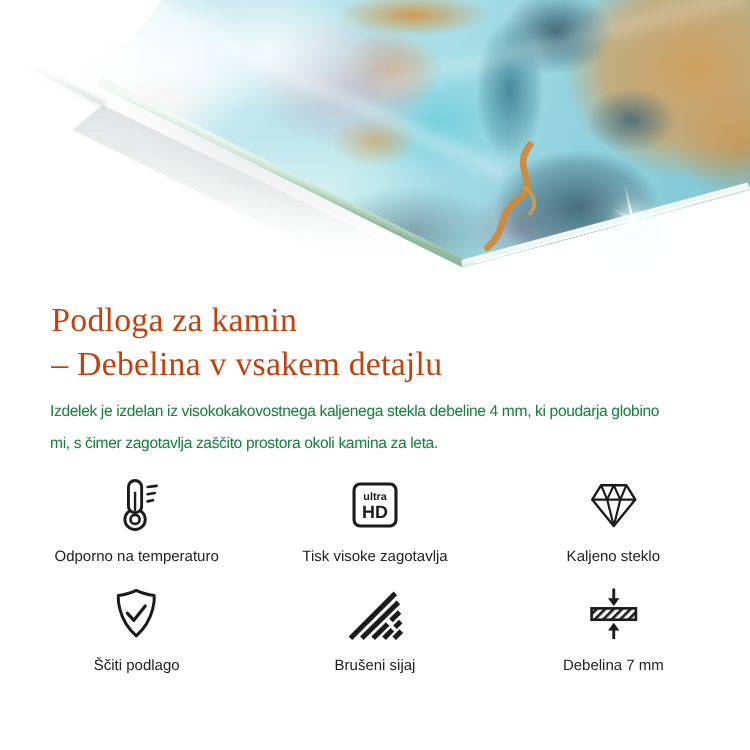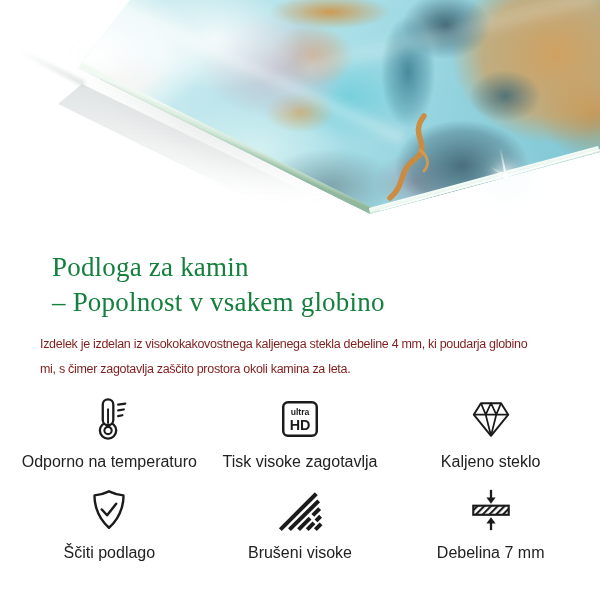--- a/index.html
+++ b/index.html
@@ -72,30 +72,30 @@
   .ray2{width:58px;left:-29px;transform:rotate(78deg);}
   .ray3{width:36px;left:-18px;transform:rotate(30deg);opacity:.75;}
   .sparkle .core{
     position:absolute;left:-5px;top:-5px;width:10px;height:10px;border-radius:50%;
     background:radial-gradient(circle,#fff 0%,rgba(255,255,255,.85) 40%,rgba(215,245,242,.3) 70%,transparent 75%);
     box-shadow:0 0 14px 5px rgba(255,255,255,.9),0 0 30px 11px rgba(220,245,245,.4);
   }
   
   .content{padding:6px 0 0 40px;}
   .page-title{
-    margin:12px;font-family:"Liberation Serif",serif;font-weight:400;
-    font-size:27px;line-height:35px;color:#15803d;letter-spacing:.2px;
+    margin:1px;font-family:"Liberation Serif",serif;font-weight:400;
+    font-size:27px;line-height:35px;color:#c2410c;letter-spacing:.2px;
   }
   .page-title .h-line{display:block;}
-  .desc{margin-top:8px;font-size:12.5px;line-height:25px;letter-spacing:-0.3px;color:#7f1d1d;white-space:nowrap;}
+  .desc{margin-top:8px;font-size:12.5px;line-height:25px;letter-spacing:-0.3px;color:#15803d;white-space:nowrap;}
   
   .features{display:grid;grid-template-columns:repeat(3,1fr);margin:14px 14px 0;row-gap:16px;}
   .feature{display:flex;flex-direction:column;align-items:center;}
   .icon-box{height:46px;display:flex;align-items:center;justify-content:flex-start;}
-  .f-label{margin-top:11px;font-size:16px;color:#222;}
+  .f-label{margin-top:11px;font-size:12px;color:#222;}
   svg.fi{display:block;}
 </style>
 </head>
 <body>
 
 <div class="hero">
   <div class="soft-shadow"></div>
   <div class="edge-shadow"></div>
   <div class="tip-streak"></div>
 
@@ -133,21 +133,21 @@
     <div class="ray ray1"></div>
     <div class="ray ray2"></div>
     <div class="ray ray3"></div>
     <div class="core"></div>
   </div>
 </div>
 
 <div class="content">
   <h1 class="page-title">
     <span class="h-line">Podloga za kamin</span>
-    <span class="h-line">– Popolnost v vsakem globino</span>
+    <span class="h-line">– Debelina v vsakem detajlu</span>
   </h1>
   <div class="desc">
     <div class="desc-line">Izdelek je izdelan iz visokokakovostnega kaljenega stekla debeline 4 mm, ki poudarja globino</div>
     <div class="desc-line">mi, s čimer zagotavlja zaščito prostora okoli kamina za leta.</div>
   </div>
 </div>
 
 <div class="features">
 
   <div class="feature">
@@ -201,21 +201,21 @@
   <div class="feature">
     <div class="icon-box">
       <svg class="fi" width="46" height="46" viewBox="0 0 48 48">
         <line x1="3.5" y1="44.5" x2="41" y2="7" stroke="#1b1b1b" stroke-width="4.2"></line>
         <line x1="13" y1="44.5" x2="43.5" y2="14.5" stroke="#1b1b1b" stroke-width="4.2"></line>
         <line x1="22.5" y1="44.5" x2="44.5" y2="22.5" stroke="#1b1b1b" stroke-width="4.2" stroke-dasharray="17 4"></line>
         <line x1="31.5" y1="44.5" x2="45.5" y2="30.5" stroke="#1b1b1b" stroke-width="4.2" stroke-dasharray="10 3"></line>
         <line x1="40" y1="44.5" x2="46" y2="38.5" stroke="#1b1b1b" stroke-width="4.2"></line>
       </svg>
     </div>
-    <div class="f-label">Brušeni visoke</div>
+    <div class="f-label">Brušeni sijaj</div>
   </div>
 
   <div class="feature">
     <div class="icon-box">
       <svg class="fi" width="46" height="46" viewBox="0 0 48 48">
         <defs>
           <pattern id="hatchP" patternUnits="userSpaceOnUse" width="5" height="5" patternTransform="rotate(45)">
             <rect x="0" y="0" width="2.2" height="5" fill="#1b1b1b"></rect>
           </pattern>
         </defs>

